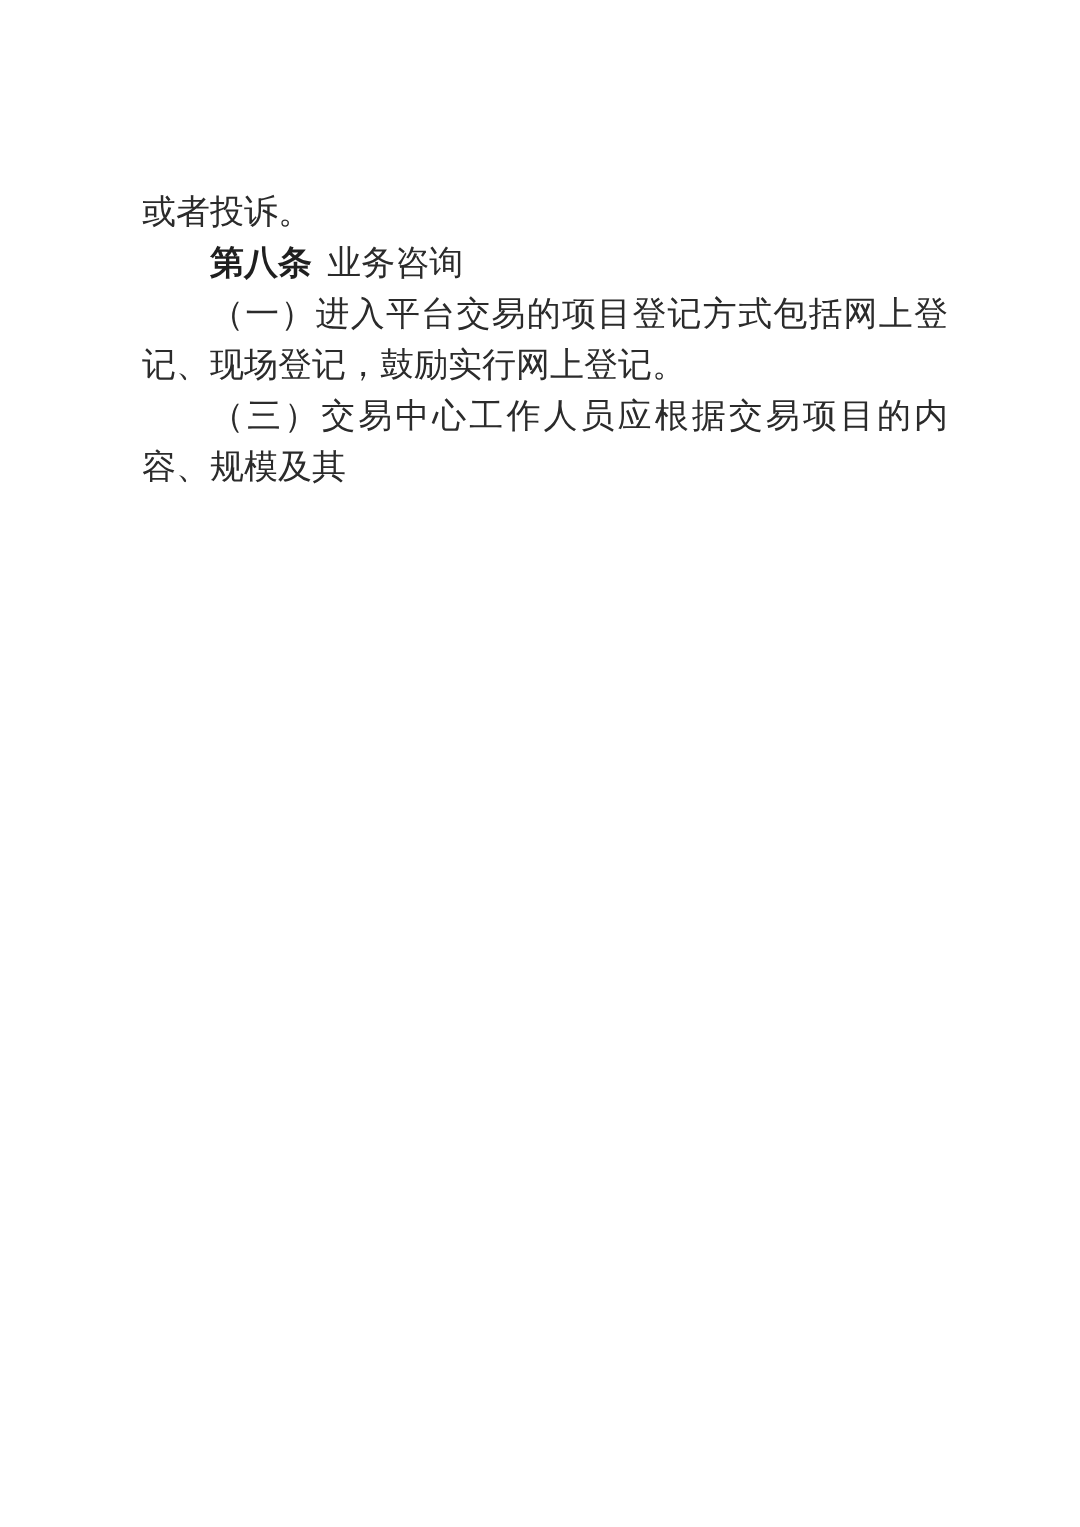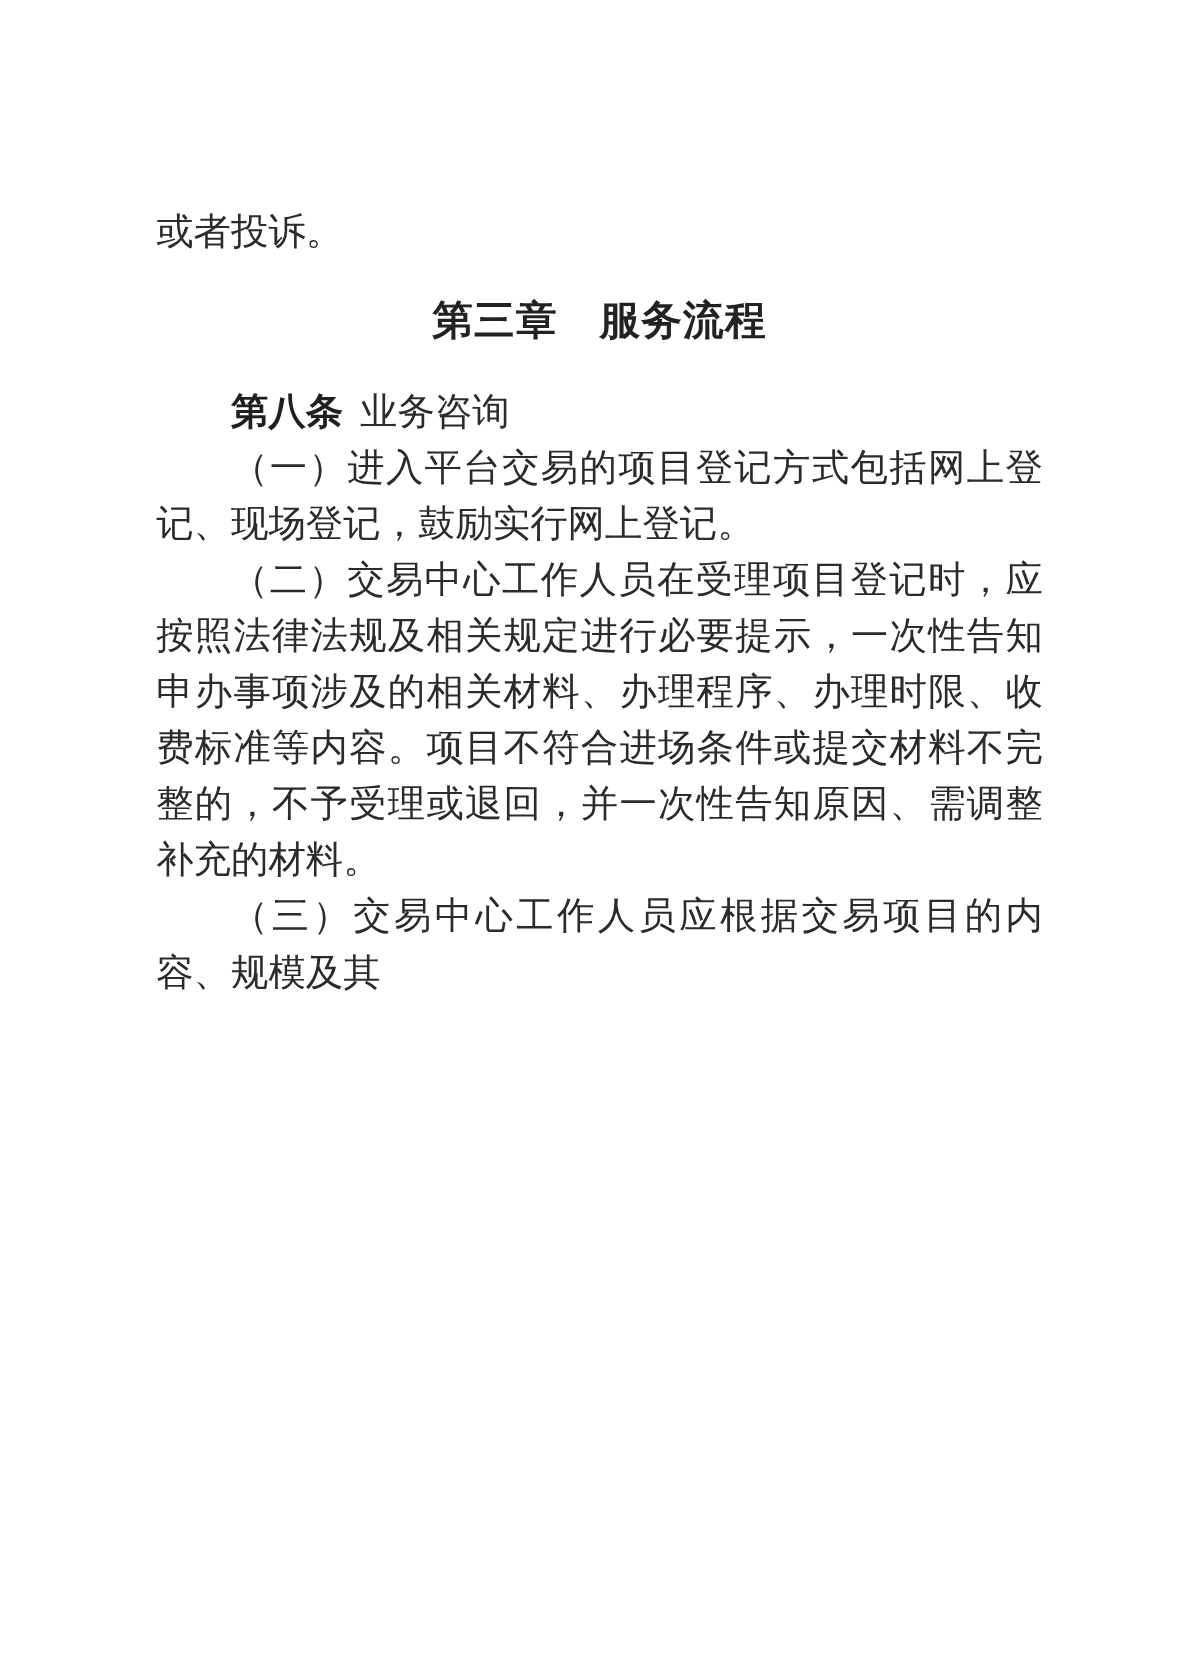--- a/index.html
+++ b/index.html
@@ -61,31 +61,29 @@
 </style>
 </head>
 <body>
 
 <div class="page">
 
   <div class="content">
 
     <p class="continuation">或者投诉。</p>
 
-    <h2 class="chapter-heading">第三章　服务流程</h2>
 
 
     <p class="para"><span class="article-label">第八条</span><span>业务咨询</span></p>
 
 
 
 
     <p class="para"><span class="article-label"></span><span>（一）进入平台交易的项目登记方式包括网上登记、现场登记，鼓励实行网上登记。</span></p>
 
-    <p class="para"><span class="article-label"></span><span>（二）交易中心工作人员在受理项目登记时，应按照法律法规及相关规定进行必要提示，一次性告知申办事项涉及的相关材料、办理程序、办理时限、收费标准等内容。项目不符合进场条件或提交材料不完整的，不予受理或退回，并一次性告知原因、需调整补充的材料。</span></p>
 
     <p class="para"><span class="article-label"></span><span>（三）交易中心工作人员应根据交易项目的内容、规模及其</span></p>
 
   </div>
 
   <div class="footer-page-number">— 4 —</div>
 
 </div>
 
 </body></html>

